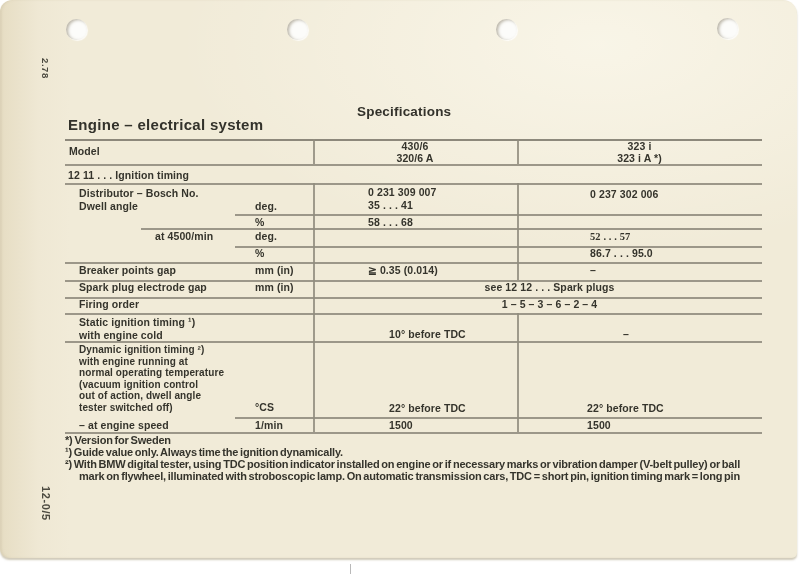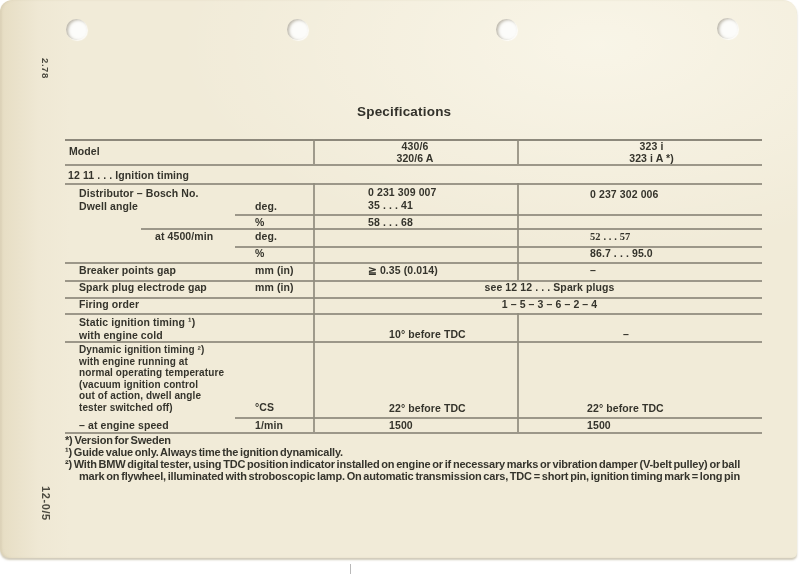--- a/index.html
+++ b/index.html
@@ -41,20 +41,21 @@
 <div class="paper">
 
   <div class="hole" style="left:66px; top:19px;"></div>
   <div class="hole" style="left:287px; top:19px;"></div>
   <div class="hole" style="left:496px; top:19px;"></div>
   <div class="hole" style="left:717px; top:18px;"></div>
 
   <div class="vtext pageno" style="left:51px; top:58px;">2.78</div>
   <div class="vtext doccode" style="left:52px; top:486px;">12-0/5</div>
 
+  <div class="sec-title" style="left:68px; top:116px;">Engine – electrical system</div>
   <div class="spec-title" style="left:357px; top:104px;">Specifications</div>
 
   <div class="tbl">
 
     <div class="hl full" style="top:0;  background:#7e7a6d;"></div>
     <div class="hl full" style="top:25px;"></div>
     <div class="hl full" style="top:44px;"></div>
     <div class="hl" style="top:75px;  left:170px; width:527px;"></div>
     <div class="hl" style="top:89px;  left:76px;  width:621px;"></div>
     <div class="hl" style="top:107px; left:170px; width:527px;"></div>
@@ -70,21 +71,21 @@
     <div class="vl" style="left:248px; top:44px; height:249px;"></div>
     <div class="vl" style="left:452px; top:0;    height:25px;"></div>
     <div class="vl" style="left:452px; top:44px; height:97px;"></div>
     <div class="vl" style="left:452px; top:174px; height:119px;"></div>
 
     <div class="c" style="left:4px; top:6px;">Model</div>
     <div class="c cc1" style="top:2px; line-height:11.5px;">
       <div>430/6</div>
       <div>320/6 A</div>
     </div>
-    <div class="c cc2" style="top:2px; line-height:11.5px;margin-left:12px;">
+    <div class="c cc2" style="top:2px; line-height:11.5px;">
       <div>323 i</div>
       <div>323 i A *)</div>
     </div>
 
     <div class="c" style="left:3px; top:30px;">12 11 . . . Ignition timing</div>
 
     <div class="c" style="left:14px; top:48px;">Distributor – Bosch No.</div>
     <div class="c" style="left:14px; top:61px;">Dwell angle</div>
     <div class="c" style="left:190px; top:61px;">deg.</div>
     <div class="c" style="left:303px; top:47px;">0 231 309 007</div>

